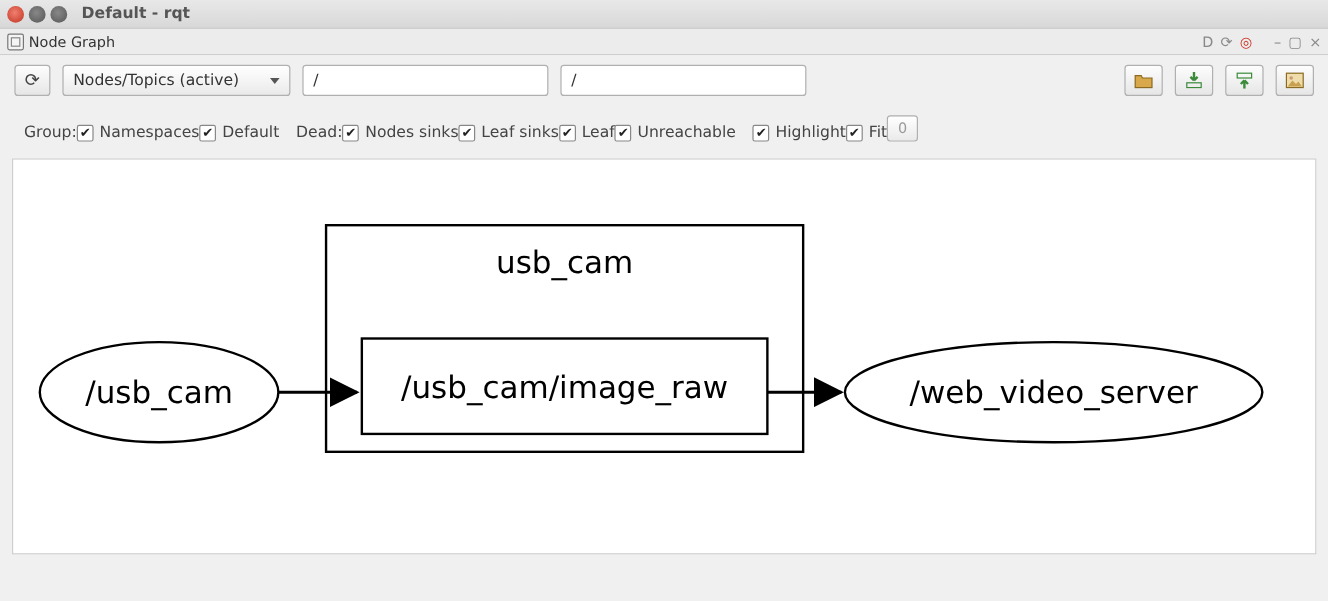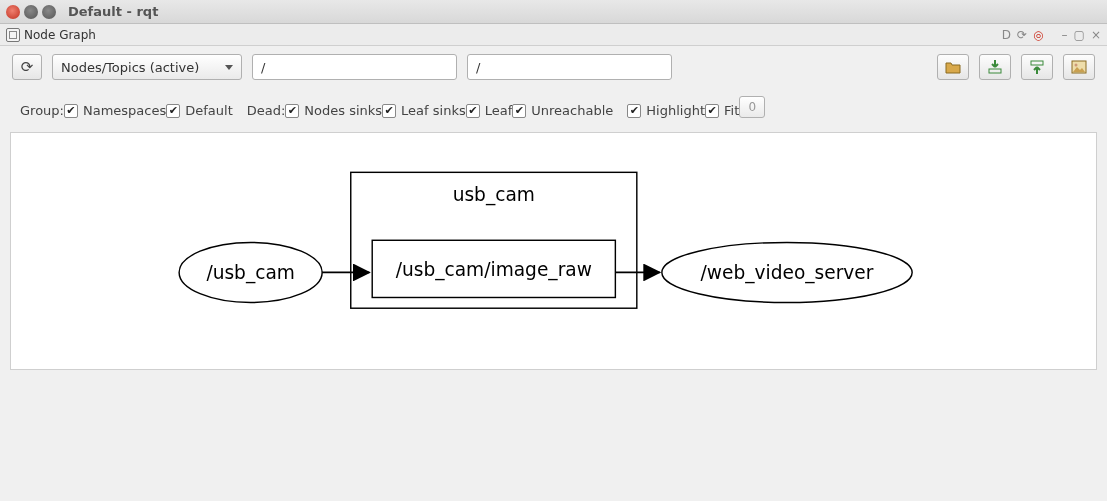--- a/index.html
+++ b/index.html
@@ -165,21 +165,21 @@
     display:flex; align-items:center; justify-content:center;
     font-size:12px;
     color:#999;
   }
 
   
   .canvas-wrap{
     margin:0 10px 10px 10px;
     border:1px solid #cfcfcf;
     background:#fff;
-    height:238px;
+    height:330px;
     position:relative;
     overflow:hidden;
   }
   svg.graph{
     position:absolute;
     left:0; top:0;
     width:100%;
     height:100%;
   }
   .gnode-label{

